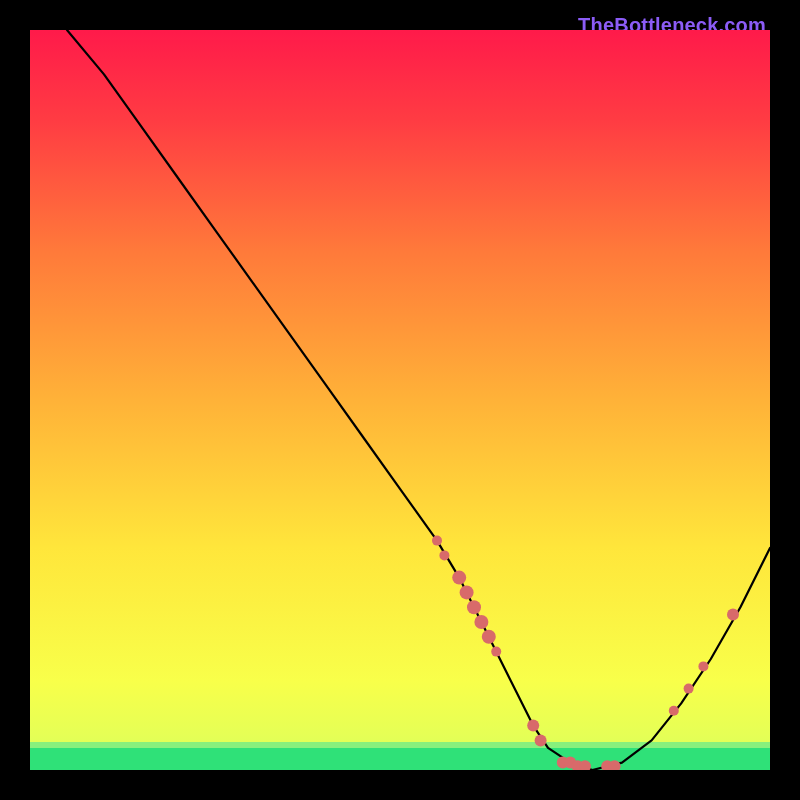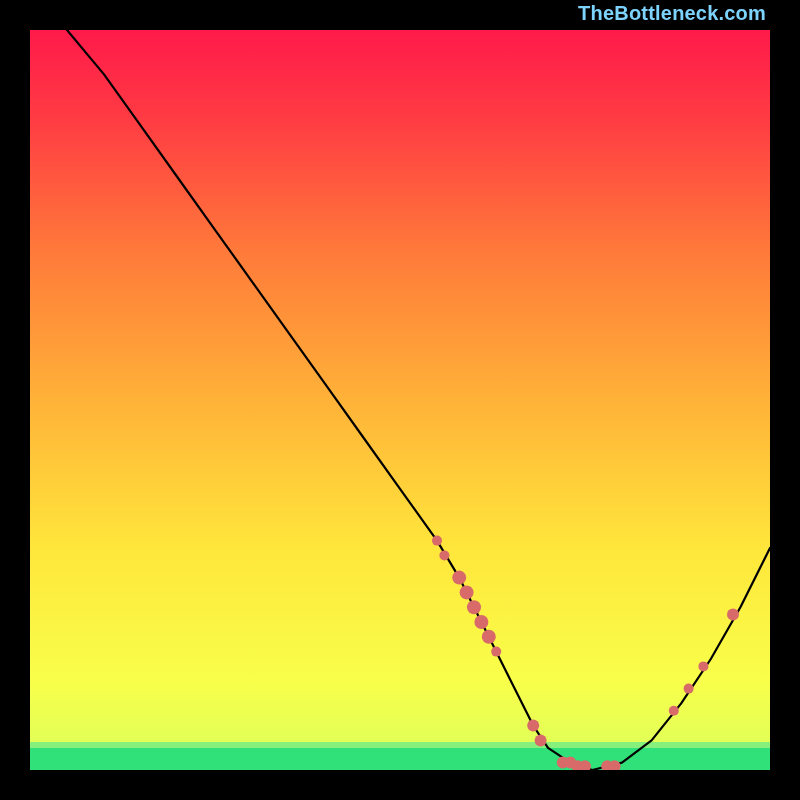--- a/index.html
+++ b/index.html
@@ -21,23 +21,23 @@
   }
   .plot-area {
     position: absolute;
     left: 0;
     top: 0;
     width: 740px;
     height: 740px;
   }
   .attribution {
     position: absolute;
-    top: 2px;
+    top: 14px;
     right: 34px;
-    color: #7dd3fc;
+    color: #8b5cf6;
     font-size: 20px;
     font-weight: 600;
     letter-spacing: 0.2px;
     text-align: center;
   }
   svg {
     display: block;
   }
 </style>
 </head>

